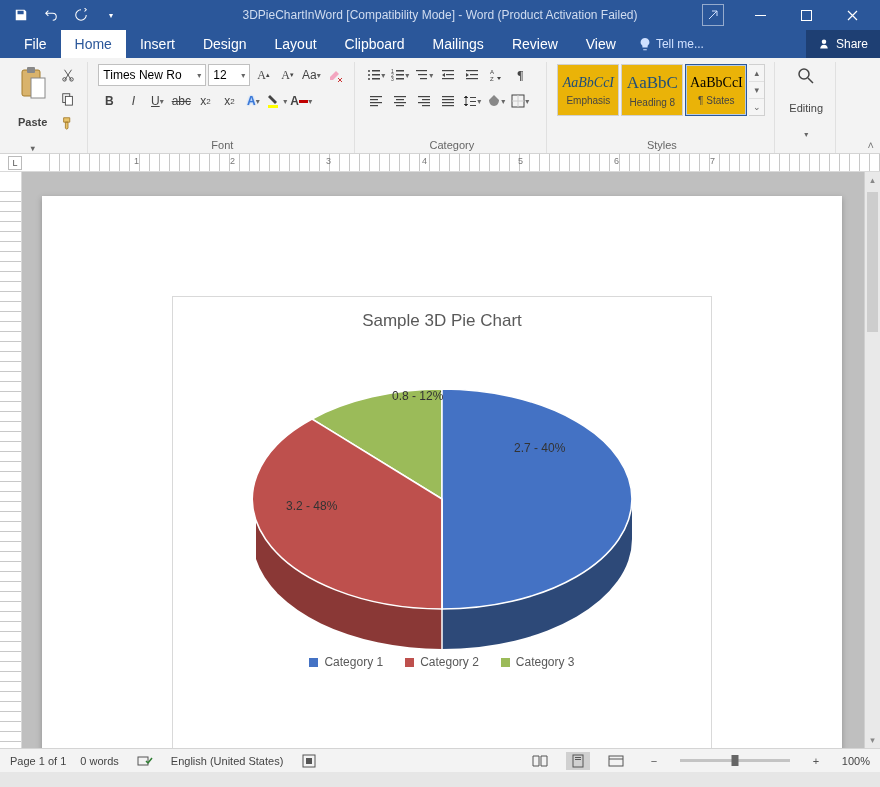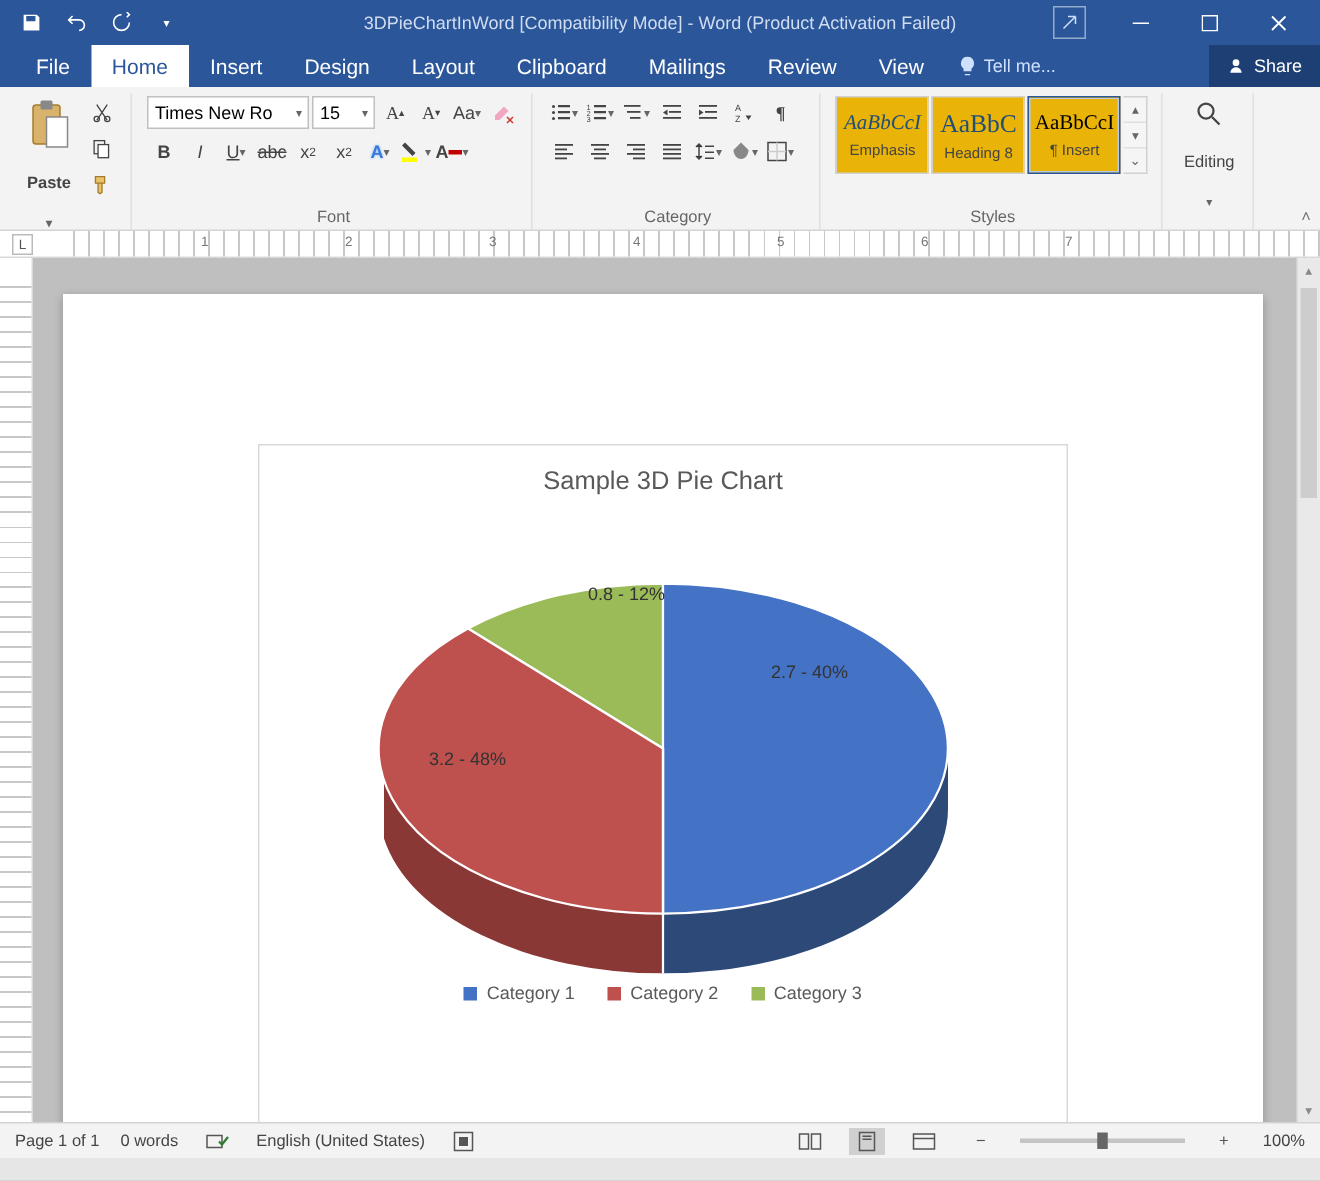--- a/index.html
+++ b/index.html
@@ -191,21 +191,21 @@
   </div>
 
   <div class="group" style="min-width:260px;">
     <div class="gbody" style="flex-direction:column;gap:4px;">
       <div class="iconrow">
         <div class="fontname">
             <span>Times New Ro</span>
             <span class="chev">▾</span>
           </div>
         <div class="fontsize">
-            <span>15</span>
+            <span>12</span>
             <span class="chev">▾</span>
           </div>
         <span class="btn-sm" style="font-family:serif;">A<span style="font-size:7px;vertical-align:super;">▴</span></span>
         <span class="btn-sm" style="font-family:serif;">A<span style="font-size:7px;vertical-align:sub;">▾</span></span>
         <span class="btn-sm">Aa<span class="chev">▾</span></span>
         <span class="btn-sm">
             <svg width="16" height="16" viewBox="0 0 16 16">
               <path fill="#f3a6c0" d="M3 10l6-6 3 3-6 6H3z"></path>
               <path stroke="#c33" d="M11 11l4 4M15 11l-4 4"></path>
             </svg>
@@ -371,21 +371,21 @@
         <div class="stylecard">
             <span class="preview" style="font-style:italic;">AaBbCcI</span>
             <span class="slabel">Emphasis</span>
           </div>
         <div class="stylecard">
             <span class="preview" style="font-size:17px;">AaBbC</span>
             <span class="slabel">Heading 8</span>
           </div>
         <div class="stylecard selected">
             <span class="preview" style="color:#000;">AaBbCcI</span>
-            <span class="slabel">¶ Insert</span>
+            <span class="slabel">¶ States</span>
           </div>
         <div class="stylenav">
             <div>▴</div>
             <div>▾</div>
             <div>⌄</div>
           </div>
       </div>
     </div>
     <div class="glabel">Styles</div>
   </div>

